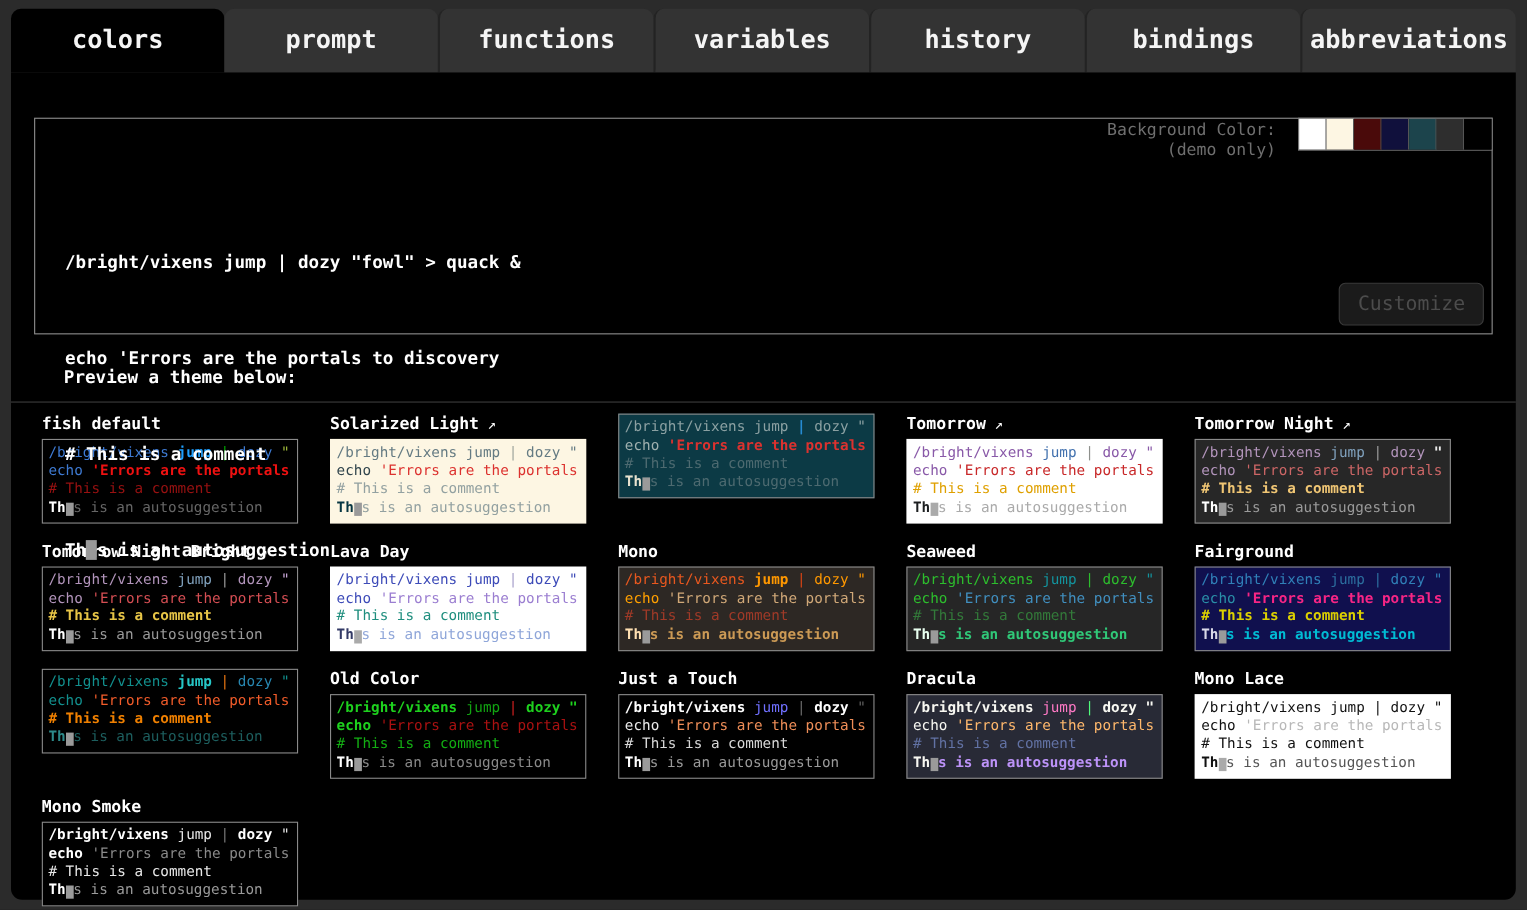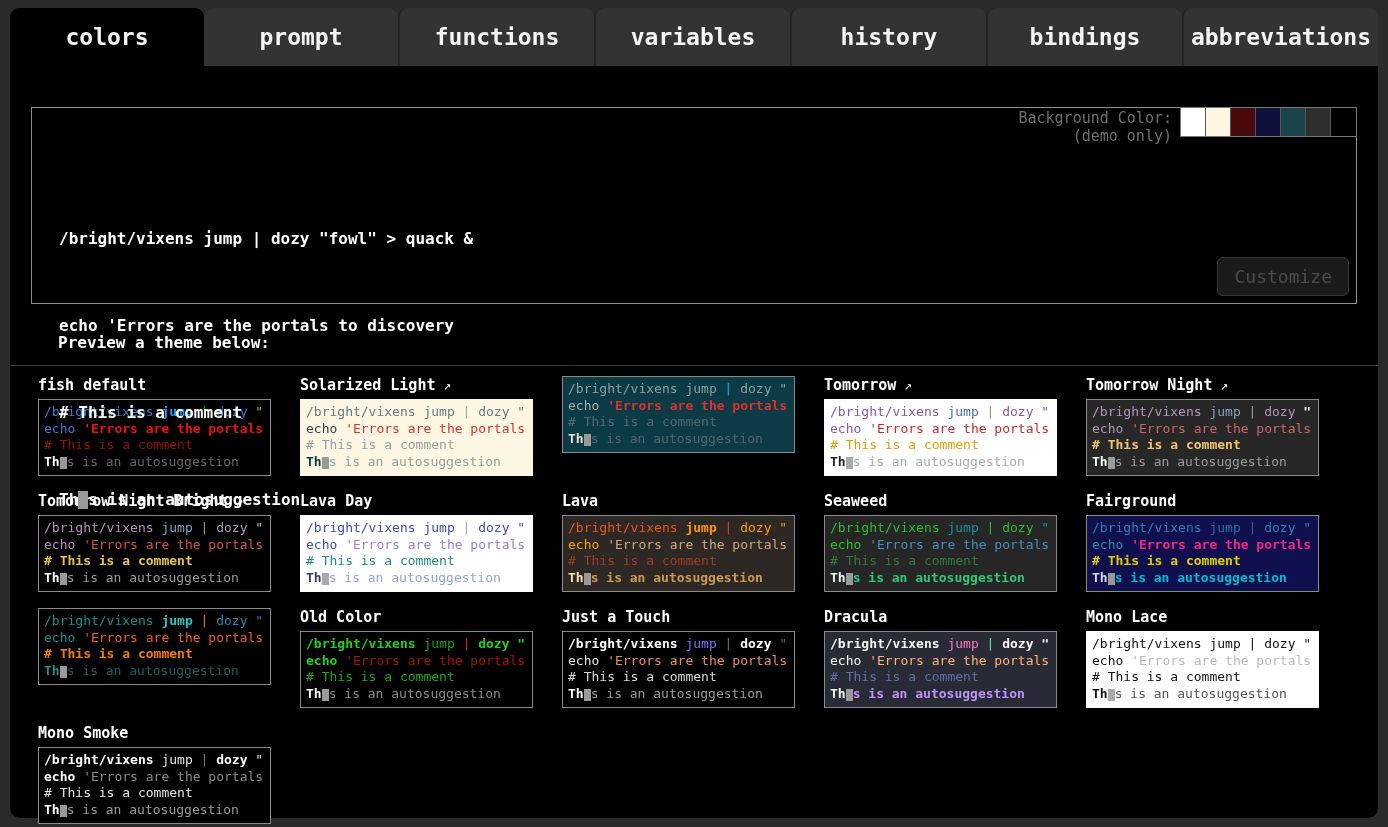--- a/index.html
+++ b/index.html
@@ -17,21 +17,21 @@
 
   
   .panel { background:#000000; margin:0 10px 9px 10px; height:752px;
     border-radius:0 0 10px 10px; position:relative; }
 
   
   .preview-box { position:relative; margin:0 21px; top:41px; height:197px;
     border:1px solid #8f8f8f; }
   .bgcolor-widget { position:absolute; top:-1px; right:-1px; display:flex; align-items:flex-start; }
   .bgcolor-label { text-align:right; color:#6f6f6f; font-size:15px; line-height:18px;
-    padding:2px 8px 0 0; }
+    padding:2px 20px 0 0; }
   .swatch-strip { display:flex; border:1px solid #777777; }
   .swatch { width:25px; height:28px; border-right:1px solid #555555; cursor:pointer; }
   .swatch:last-child { border-right:none; }
 
   .terminal { position:absolute; left:27px; top:58px; color:#ffffff; font-weight:bold;
     font-size:16px; line-height:29px; white-space:pre; }
   .cursor-main { display:inline-block; width:10px; height:18px; background:#999999;
     vertical-align:text-bottom; }
 
   .customize-btn { position:absolute; right:7px; bottom:7px; background:#1b1b1b;
@@ -118,21 +118,21 @@
       </div>
       <div>
         <div class="theme-title"><span>Tomorrow Night Bright</span><span class="ext-icon"> ↗</span></div>
         <div class="tile" style="background: rgb(0, 0, 0); border: 1px solid rgb(138, 138, 138);"><div class="tile-line"><span style="color: rgb(178, 148, 187);">/bright/vixens</span> <span style="color: rgb(129, 162, 190);">jump</span> <span style="color: rgb(154, 154, 154);">|</span> <span style="color: rgb(178, 148, 187);">dozy</span> <span style="color: rgb(201, 167, 216);">"</span></div><div class="tile-line"><span style="color: rgb(178, 148, 187);">echo</span> <span style="color: rgb(213, 78, 83);">'Errors are the portals</span></div><div class="tile-line"><span style="color: rgb(231, 197, 71); font-weight: bold;"># This is a comment</span></div><div class="tile-line"><span style="color: rgb(255, 255, 255); font-weight: bold;">Th</span><span class="cursor-tile" style="background: rgb(154, 154, 154);"></span><span style="color: rgb(154, 154, 154);">s is an autosuggestion</span></div></div>
       </div>
       <div>
         <div class="theme-title"><span>Lava Day</span></div>
         <div class="tile" style="background: rgb(255, 255, 255); border: 1px solid transparent;"><div class="tile-line"><span style="color: rgb(61, 75, 184);">/bright/vixens</span> <span style="color: rgb(61, 75, 184);">jump</span> <span style="color: rgb(169, 161, 204);">|</span> <span style="color: rgb(61, 75, 184);">dozy</span> <span style="color: rgb(61, 75, 184);">"</span></div><div class="tile-line"><span style="color: rgb(61, 75, 184);">echo</span> <span style="color: rgb(155, 126, 209);">'Errors are the portals</span></div><div class="tile-line"><span style="color: rgb(31, 142, 126);"># This is a comment</span></div><div class="tile-line"><span style="color: rgb(51, 58, 102); font-weight: bold;">Th</span><span class="cursor-tile" style="background: rgb(170, 170, 170);"></span><span style="color: rgb(143, 166, 217);">s is an autosuggestion</span></div></div>
       </div>
       <div>
-        <div class="theme-title"><span>Lava</span></div>
+        <div class="theme-title"><span>Mono</span></div>
         <div class="tile" style="background: rgb(45, 40, 36); border: 1px solid rgb(138, 138, 138);"><div class="tile-line"><span style="color: rgb(232, 88, 31);">/bright/vixens</span> <span style="color: rgb(255, 152, 0); font-weight: bold;">jump</span> <span style="color: rgb(216, 67, 21);">|</span> <span style="color: rgb(255, 152, 0);">dozy</span> <span style="color: rgb(255, 152, 0);">"</span></div><div class="tile-line"><span style="color: rgb(255, 160, 0);">echo</span> <span style="color: rgb(208, 168, 120);">'Errors are the portals</span></div><div class="tile-line"><span style="color: rgb(160, 58, 40);"># This is a comment</span></div><div class="tile-line"><span style="color: rgb(255, 224, 178); font-weight: bold;">Th</span><span class="cursor-tile" style="background: rgb(154, 154, 154);"></span><span style="color: rgb(204, 154, 85); font-weight: bold;">s is an autosuggestion</span></div></div>
       </div>
       <div>
         <div class="theme-title"><span>Seaweed</span></div>
         <div class="tile" style="background: rgb(38, 38, 38); border: 1px solid rgb(138, 138, 138);"><div class="tile-line"><span style="color: rgb(45, 190, 45);">/bright/vixens</span> <span style="color: rgb(19, 148, 158);">jump</span> <span style="color: rgb(45, 190, 45);">|</span> <span style="color: rgb(45, 190, 45);">dozy</span> <span style="color: rgb(19, 148, 158);">"</span></div><div class="tile-line"><span style="color: rgb(45, 190, 45);">echo</span> <span style="color: rgb(65, 143, 191);">'Errors are the portals</span></div><div class="tile-line"><span style="color: rgb(51, 122, 58);"># This is a comment</span></div><div class="tile-line"><span style="color: rgb(232, 255, 240); font-weight: bold;">Th</span><span class="cursor-tile" style="background: rgb(154, 154, 154);"></span><span style="color: rgb(48, 200, 120); font-weight: bold;">s is an autosuggestion</span></div></div>
       </div>
       <div>
         <div class="theme-title"><span>Fairground</span></div>
         <div class="tile" style="background: rgb(16, 16, 78); border: 1px solid rgb(138, 138, 138);"><div class="tile-line"><span style="color: rgb(48, 128, 184);">/bright/vixens</span> <span style="color: rgb(44, 111, 159);">jump</span> <span style="color: rgb(44, 111, 159);">|</span> <span style="color: rgb(48, 128, 184);">dozy</span> <span style="color: rgb(48, 128, 184);">"</span></div><div class="tile-line"><span style="color: rgb(42, 143, 168);">echo</span> <span style="color: rgb(247, 37, 133); font-weight: bold;">'Errors are the portals</span></div><div class="tile-line"><span style="color: rgb(221, 208, 0); font-weight: bold;"># This is a comment</span></div><div class="tile-line"><span style="color: rgb(216, 216, 232); font-weight: bold;">Th</span><span class="cursor-tile" style="background: rgb(154, 154, 154);"></span><span style="color: rgb(0, 188, 212); font-weight: bold;">s is an autosuggestion</span></div></div>
       </div>

